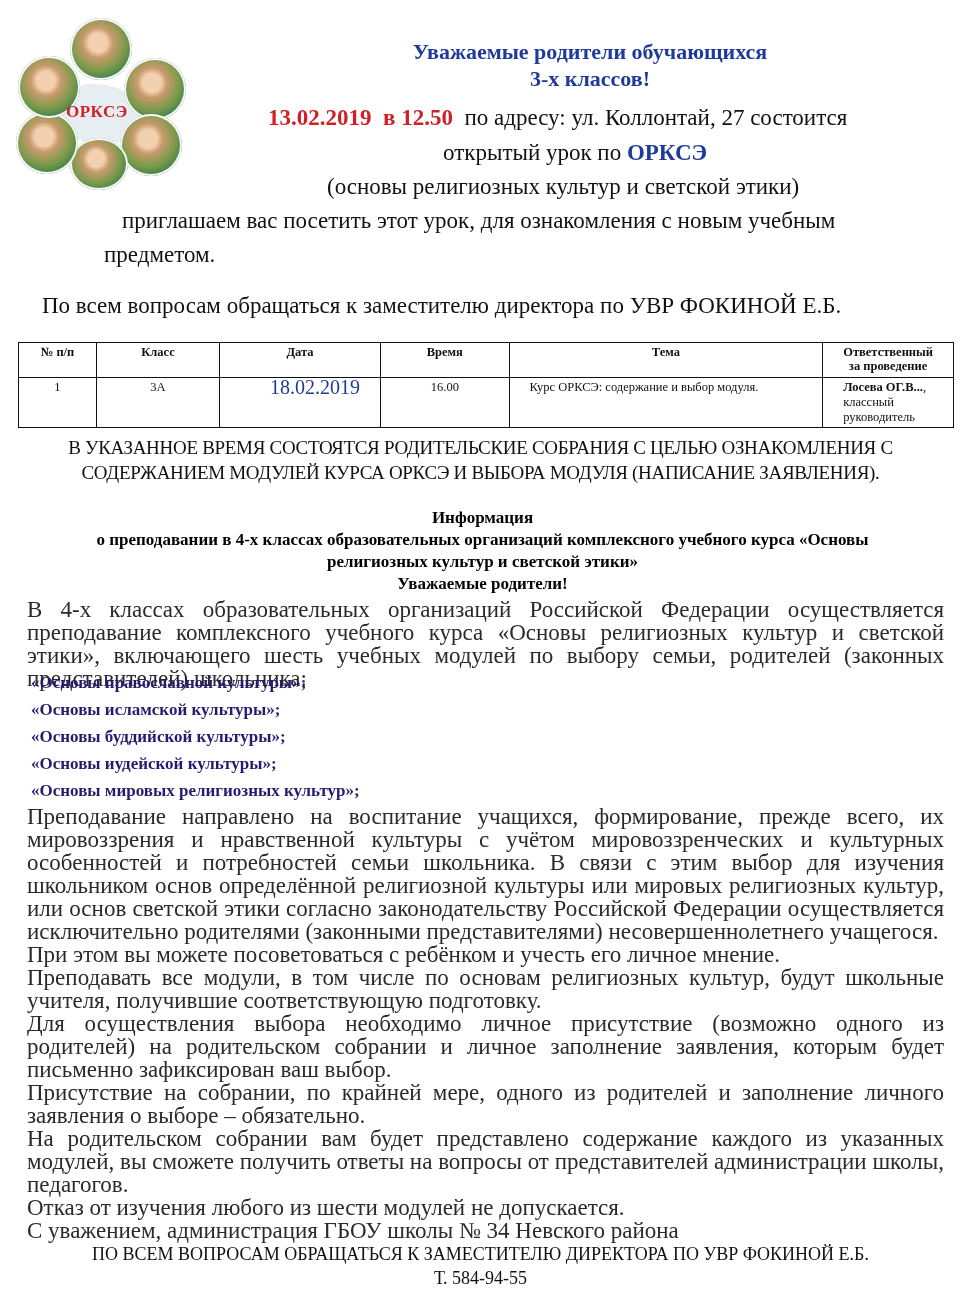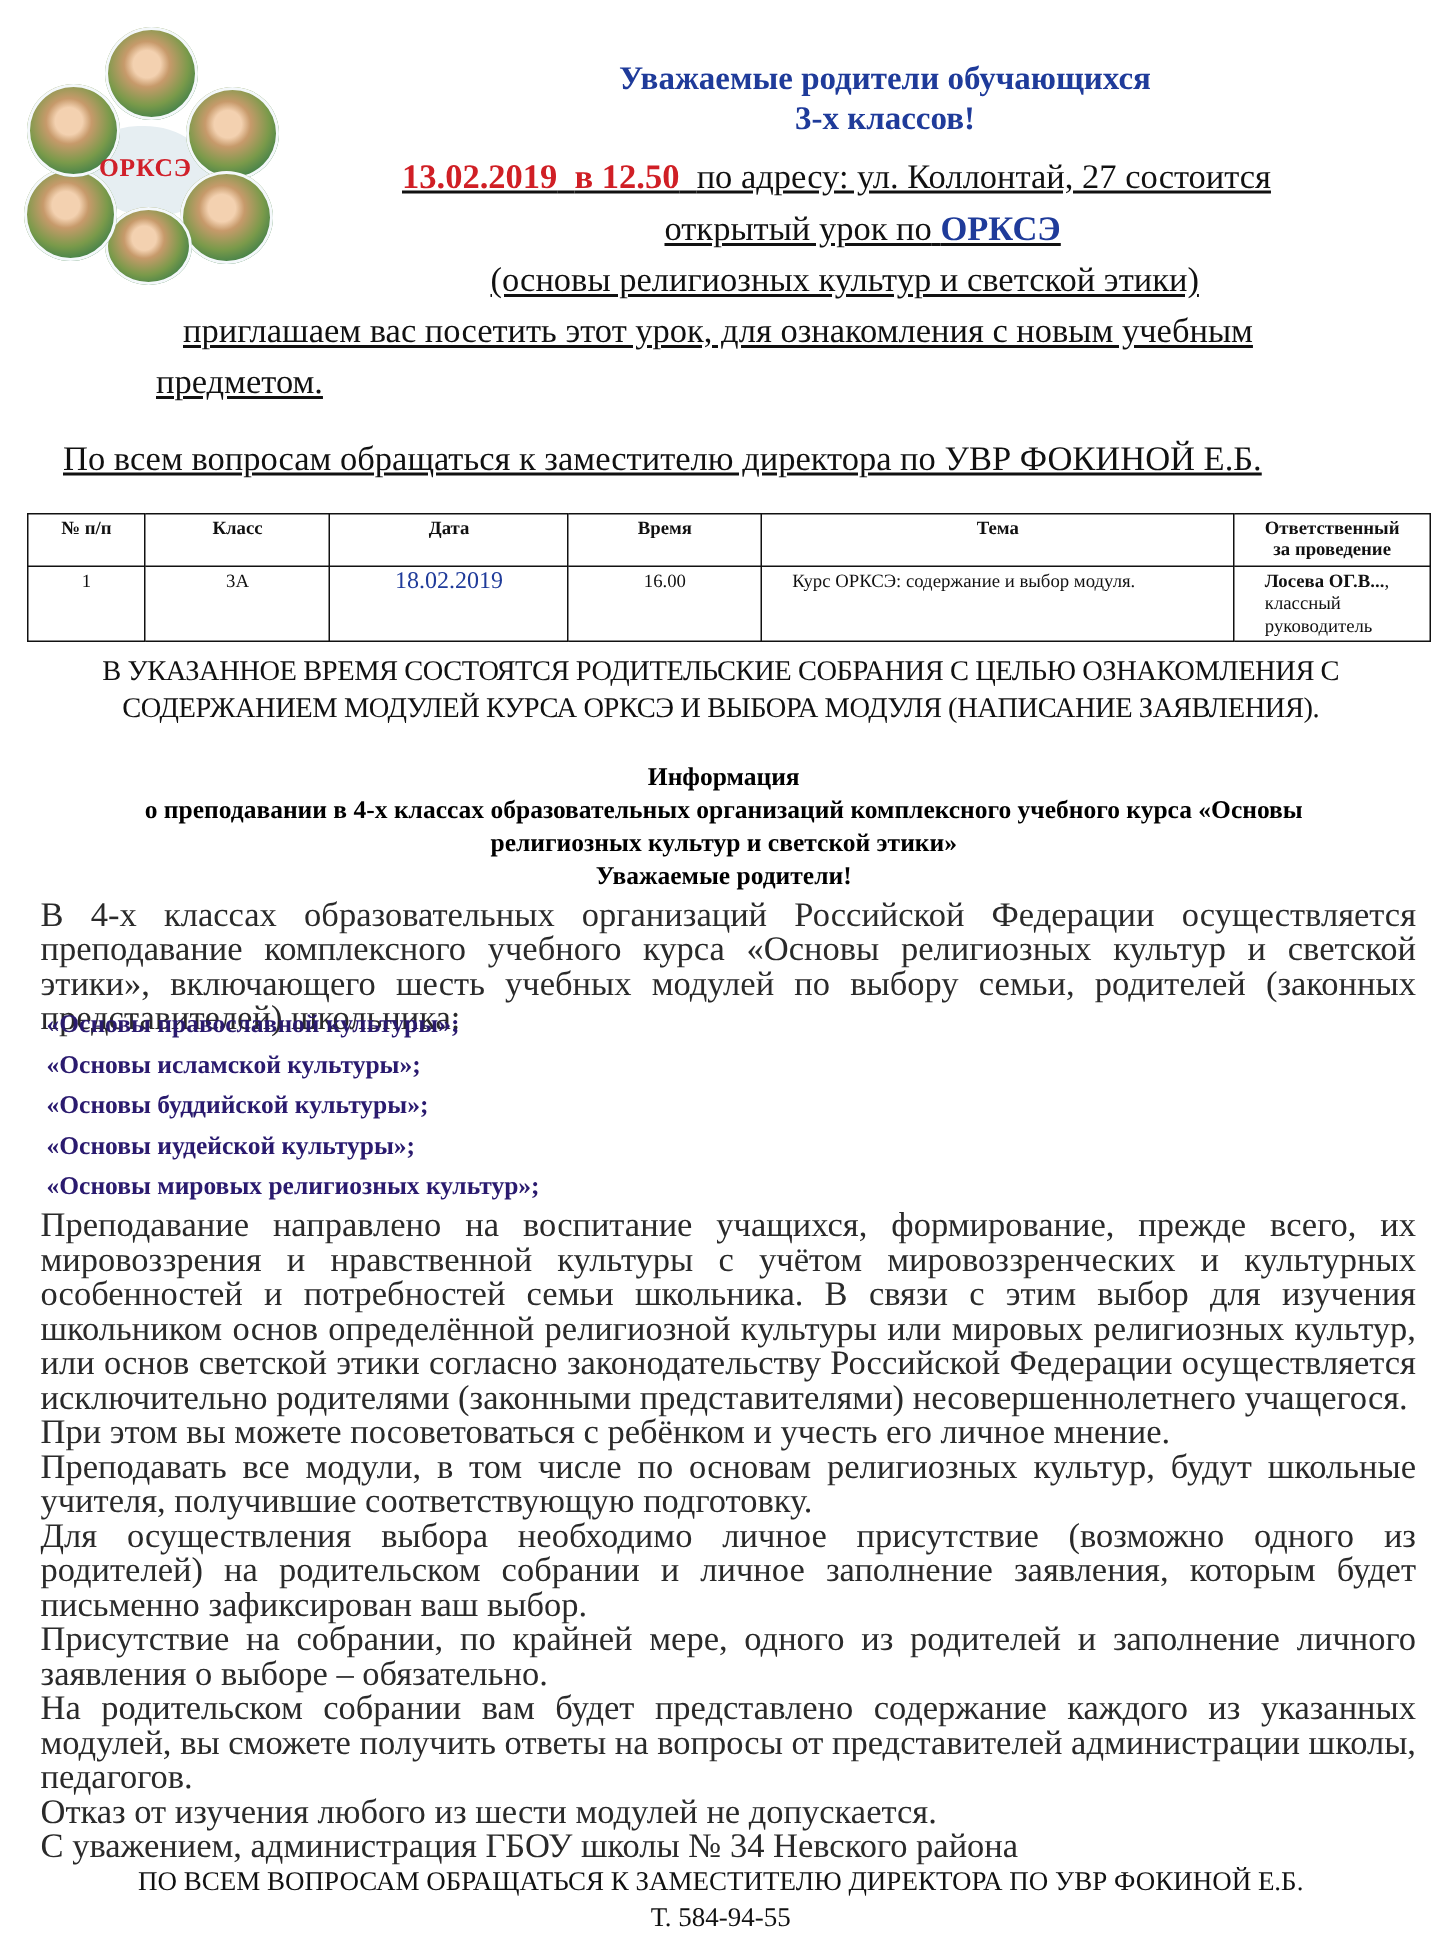--- a/index.html
+++ b/index.html
@@ -23,35 +23,35 @@
     }
     .logo .label {
       position: absolute; left: 54px; top: 88px; font-weight: bold; font-size: 17px;
       color: #d0202a; letter-spacing: 0.5px;
     }
 
     .title {
       left: 250px; width: 680px; text-align: center; color: #1f3b9a;
       font-weight: bold; font-size: 22px; line-height: 27px; margin-top: 20px;
     }
-    .announce { font-size: 23px; line-height: 34px; color: #111; text-decoration: underline; }
+    .announce { font-size: 23px; line-height: 34px; color: #111; }
     .red { color: #d01f25; font-weight: bold; }
     .blue-b { color: #1f3b9a; font-weight: bold; }
 
     table.sched {
       position: absolute; left: 18px; top: 342px; width: 936px;
       border-collapse: collapse; font-size: 12.5px;
     }
     table.sched th, table.sched td {
       border: 1.5px solid #111; vertical-align: top; padding: 2px 20px;
     }
     table.sched th { font-weight: bold; text-align: center; height: 30px; line-height: 14px; }
     table.sched td { height: 32px; line-height: 15px; }
     .c { text-align: center; }
-    .date-cell { color: #1f3b9a; font-size: 16px; }
+    .date-cell { color: #1f3b9a; font-size: 20px; text-align: right; }
 
     .caps { left: 10px; width: 941px; text-align: center; font-size: 19px; line-height: 25px; letter-spacing: -0.3px; }
     .info-h { left: 20px; width: 925px; text-align: center; font-weight: bold; font-size: 17px; line-height: 22px; color: #000000; }
     .body-text {
       left: 27px; width: 917px; font-size: 23px; line-height: 23px; text-align: justify; color: #2a2a2a;
     }
     .body-text p { margin: 0; }
     .modules { left: 27px; width: 700px; font-size: 17px; line-height: 23px; font-weight: bold; color: #2a1a6e; }
     .modules div { margin: 4px; }
     .footer { left: 10px; width: 941px; text-align: center; font-size: 18px; line-height: 24px; }

